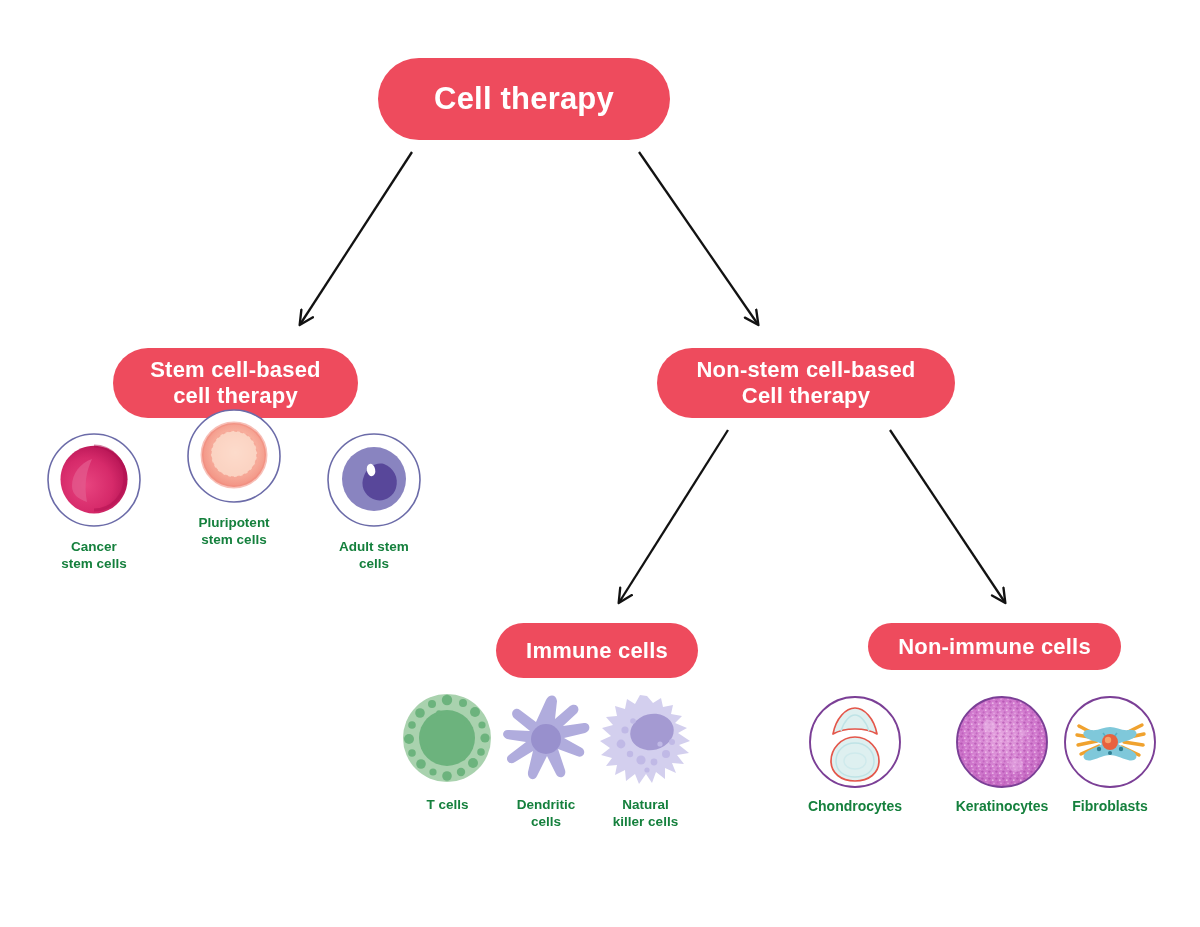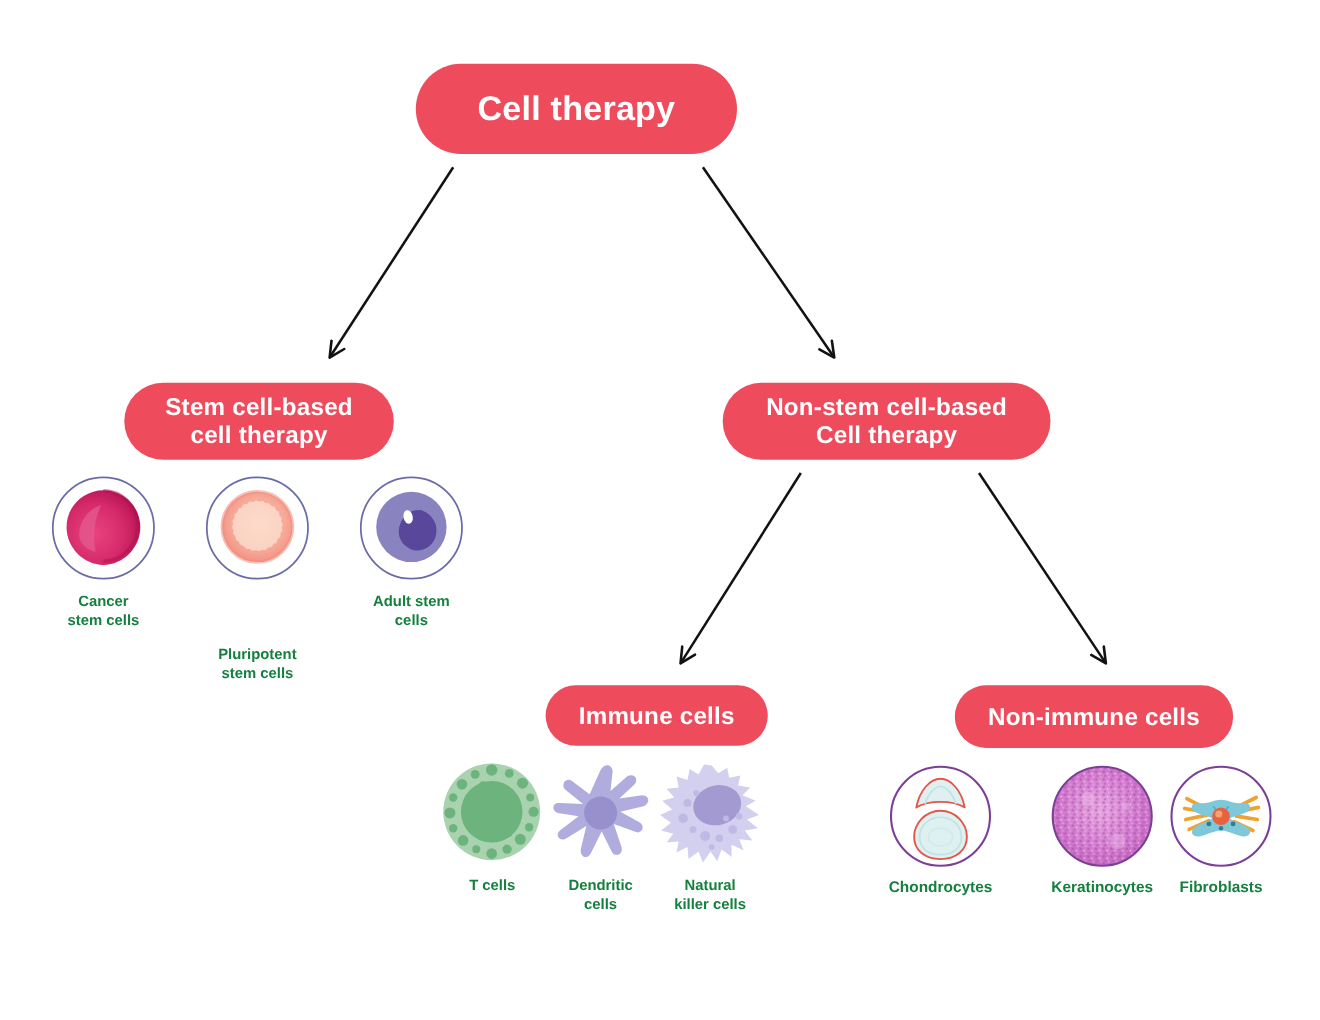--- a/index.html
+++ b/index.html
@@ -41,21 +41,21 @@
   }
   #pill-nonstem {
     left: 657px; top: 348px; width: 298px; height: 70px;
     font-size: 22px;
   }
   #pill-immune {
     left: 496px; top: 623px; width: 202px; height: 55px;
     font-size: 22px;
   }
   #pill-nonimmune {
-    left: 868px; top: 623px; width: 253px; height: 57px;
+    left: 868px; top: 623px; width: 253px; height: 47px;
     font-size: 22px;
   }
 
   .arrow-layer {
     position: absolute;
     left: 0; top: 0;
     width: 1200px; height: 927px;
     pointer-events: none;
   }
 
@@ -74,21 +74,21 @@
     font-weight: bold;
     color: #15803d;
     text-align: center;
     line-height: 1.25;
     white-space: pre-line;
   }
   .cell-label.wide { font-size: 14px; }
 
   
   #cell-cancer    { left: 42px;  top: 428px; }
-  #cell-pluri     { left: 182px; top: 428px; gap: 48px; }
+  #cell-pluri     { left: 182px; top: 404px; }
   #cell-adult     { left: 322px; top: 428px; }
 
   
   #cell-tcell     { left: 401px; top: 692px; }
   #cell-dendritic { left: 500px; top: 692px; }
   #cell-nk        { left: 597px; top: 692px; }
   #cell-macro     { left: 699px; top: 690px; }
 
   
   #cell-chondro   { left: 806px;  top: 693px; }

